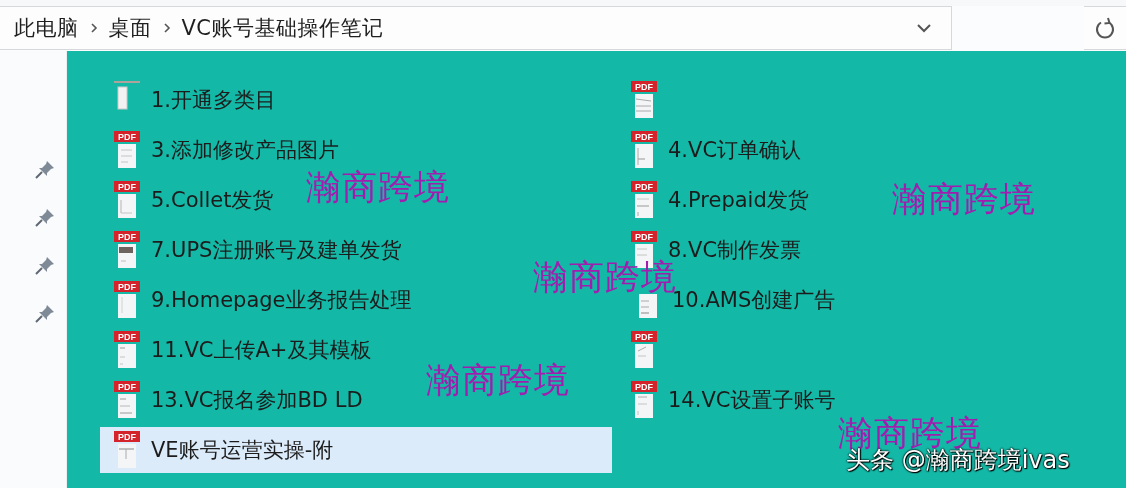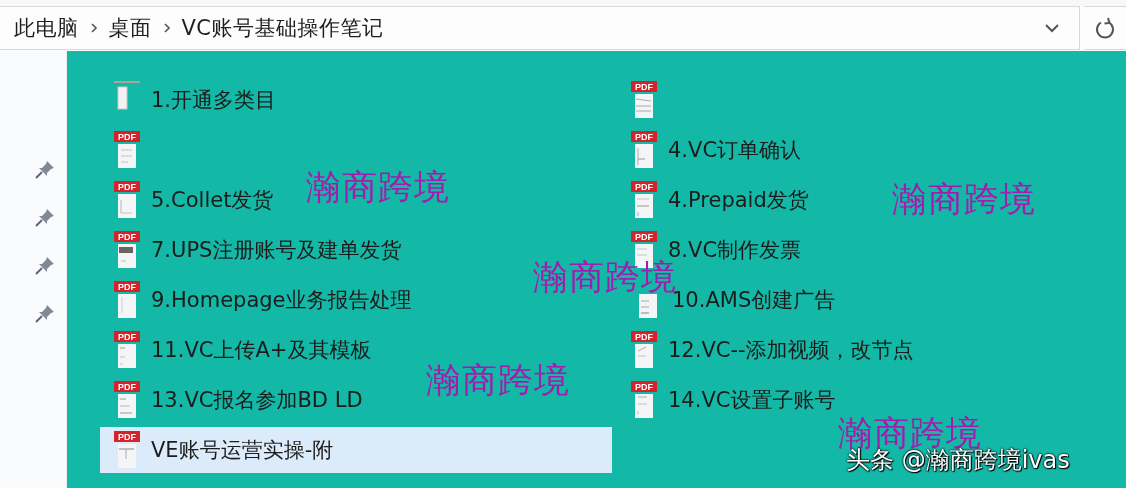--- a/index.html
+++ b/index.html
@@ -4,21 +4,21 @@
 <style>
   html, body { margin:0; padding:0; }
   body {
     width:1126px; height:488px; overflow:hidden; position:relative;
     background:#fbfcfe;
     font-family:"DejaVu Sans","Liberation Sans",sans-serif;
     color:#1b1b1b;
   }
   .topgap { position:absolute; left:0; top:0; width:1126px; height:6px; background:#f7f8fa; }
   .addressbar {
-    position:absolute; left:0; top:6px; width:1080px; height:44px;
+    position:absolute; left:0; top:6px; width:952px; height:44px;
     border-top:1px solid #d6d8dc; border-bottom:1px solid #d6d8dc; border-right:1px solid #d6d8dc;
     background:#fdfdfe; display:flex; align-items:center; box-sizing:border-box;
   }
   .crumb { font-size:21px; color:#1f1f1f; white-space:nowrap; letter-spacing:0.5px; }
   .crumb-first { margin-left:14px; }
   .sep { width:30px; height:44px; display:flex; align-items:center; justify-content:center; }
   .sep svg { width:10px; height:12px; }
   .dropdown {
     position:absolute; right:10px; top:0; width:34px; height:42px;
     display:flex; align-items:center; justify-content:center;
@@ -114,20 +114,21 @@
 
   <div class="item" style="left:33px; top:76px; width:512px;">
     <svg class="ficon" viewBox="0 0 30 42">
       <rect x="2" y="2" width="26" height="11" fill="#d4232b"></rect>
       <text x="15" y="11" font-size="9" font-weight="bold" fill="#fff" text-anchor="middle" font-family="Liberation Sans, sans-serif">PDF</text>
       <rect x="6" y="15" width="18" height="24" fill="#f4f5f6"></rect>
       <line x1="9" y1="21" x2="20" y2="21" stroke="#c4c4c4"></line>
         <line x1="9" y1="27" x2="20" y2="27" stroke="#c4c4c4"></line>
         <line x1="9" y1="33" x2="16" y2="33" stroke="#c4c4c4"></line>
     </svg>
+    <span class="fname">3.添加修改产品图片</span>
   </div>
 
   <div class="item" style="left:33px; top:126px; width:512px;">
     <svg class="ficon" viewBox="0 0 30 42">
       <rect x="2" y="2" width="26" height="11" fill="#d4232b"></rect>
       <text x="15" y="11" font-size="9" font-weight="bold" fill="#fff" text-anchor="middle" font-family="Liberation Sans, sans-serif">PDF</text>
       <rect x="6" y="15" width="18" height="24" fill="#f4f5f6"></rect>
       <line x1="9" y1="21" x2="9" y2="34" stroke="#b5b5b5"></line>
         <line x1="9" y1="34" x2="20" y2="34" stroke="#c4c4c4"></line>
     </svg>
@@ -246,21 +247,20 @@
   </div>
 
   <div class="item" style="left:550px; top:276px; width:500px;">
     <svg class="ficon" viewBox="0 0 30 42">
       <rect x="2" y="2" width="26" height="11" fill="#d4232b"></rect>
       <text x="15" y="11" font-size="9" font-weight="bold" fill="#fff" text-anchor="middle" font-family="Liberation Sans, sans-serif">PDF</text>
       <rect x="6" y="15" width="18" height="24" fill="#f4f5f6"></rect>
       <line x1="9" y1="22" x2="17" y2="18" stroke="#aaa"></line>
         <line x1="9" y1="27" x2="17" y2="27" stroke="#c4c4c4"></line>
     </svg>
-    <span class="fname">12.VC--添加视频，改节点</span>
   </div>
 
   <div class="item" style="left:550px; top:326px; width:500px;">
     <svg class="ficon" viewBox="0 0 30 42">
       <rect x="2" y="2" width="26" height="11" fill="#d4232b"></rect>
       <text x="15" y="11" font-size="9" font-weight="bold" fill="#fff" text-anchor="middle" font-family="Liberation Sans, sans-serif">PDF</text>
       <rect x="6" y="15" width="18" height="24" fill="#f4f5f6"></rect>
       <line x1="9" y1="18" x2="18" y2="18" stroke="#aaa"></line>
         <line x1="9" y1="25" x2="18" y2="25" stroke="#c4c4c4"></line>
         <line x1="9" y1="32" x2="9" y2="36" stroke="#c4c4c4"></line>

